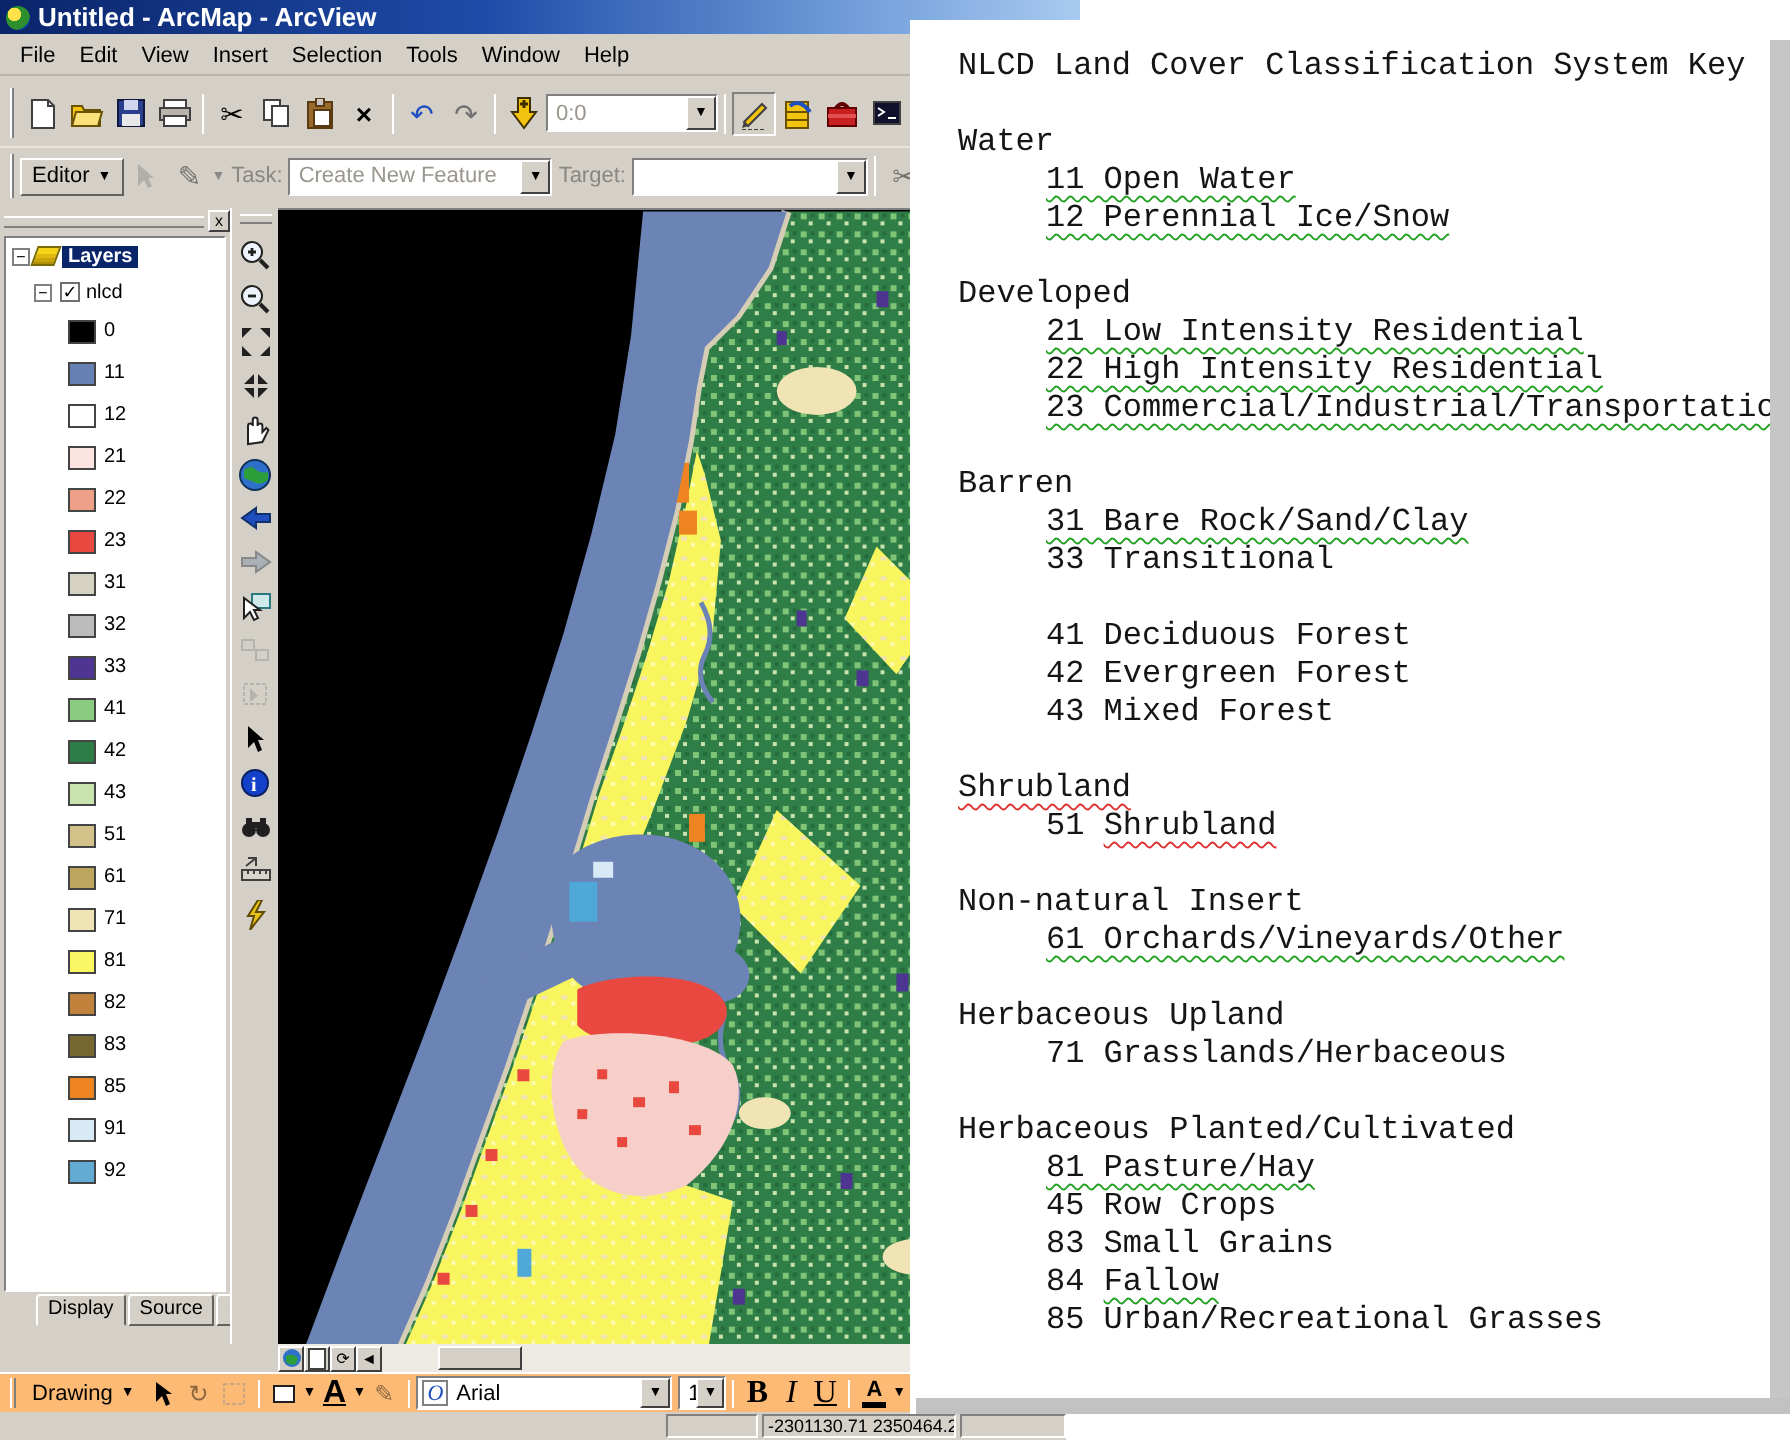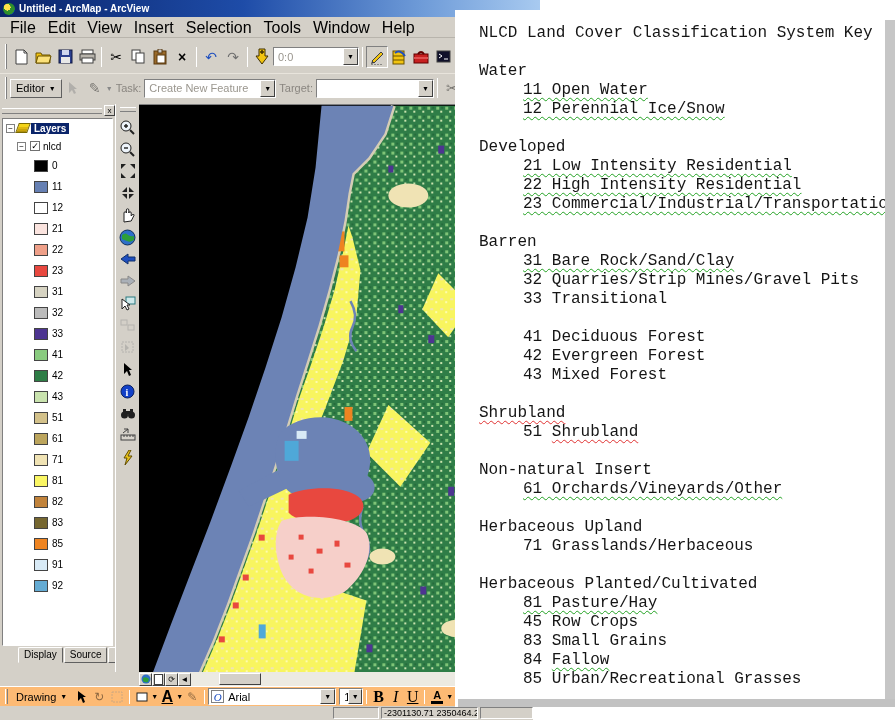--- a/index.html
+++ b/index.html
@@ -5,27 +5,27 @@
   * { margin:0; padding:0; box-sizing:border-box; }
   html,body { width:895px; height:720px; background:#ffffff; overflow:hidden;
               font-family:"Liberation Sans", sans-serif; }
 
   
   #app { position:absolute; left:0; top:0; width:540px; height:720px; background:#D4D0C8; }
 
   #titlebar { position:absolute; left:0; top:0; width:540px; height:17px;
     background:linear-gradient(to right,#0A246A 0%,#1E4CA8 45%,#6E9BD8 78%,#A8CAF0 100%);
     display:flex; align-items:center; padding-left:3px; }
-  #title-text { color:#fff; font-size:10px; font-weight:bold; margin-left:4px; white-space:nowrap; }
+  #title-text { color:#fff; font-size:13px; font-weight:bold; margin-left:4px; white-space:nowrap; }
   .app-icon { width:12px; height:12px; border-radius:50%;
     background:radial-gradient(circle at 35% 35%, #ffe24a 0 30%, #2d8f2d 31% 70%, #0a4f9a 71%); }
 
   #menubar { position:absolute; left:0; top:19px; width:460px; height:19px; display:flex;
     align-items:center; padding-left:4px; border-bottom:1px solid #b8b4ac; }
-  .menu-item { font-size:16px; color:#000; padding:2px 6px; }
+  .menu-item { font-size:11px; color:#000; padding:2px 6px; }
 
   .grip { width:3px; height:80%; border-left:1px solid #fff; border-right:1px solid #808080; margin:0 3px; }
   .sep  { width:1px; height:20px; background:#808080; border-right:1px solid #fff; margin:0 3px; }
 
   #toolbar1 { position:absolute; left:0; top:41px; width:460px; height:31px; display:flex;
     align-items:center; padding-left:2px; }
   #toolbar2 { position:absolute; left:0; top:73px; width:460px; height:29px; display:flex;
     align-items:center; padding-left:2px; border-top:1px solid #e8e4dc; }
 
   .tbtn { width:22px; height:22px; display:flex; align-items:center; justify-content:center;
@@ -702,21 +702,20 @@
       <div class="doc-line doc-item"><span class="wavy-green">11 Open Water</span></div>
       <div class="doc-line doc-item"><span class="wavy-green">12 Perennial Ice/Snow</span></div>
       <div class="doc-blank"></div>
       <div class="doc-line"><span>Developed</span></div>
       <div class="doc-line doc-item"><span class="wavy-green">21 Low Intensity Residential</span></div>
       <div class="doc-line doc-item"><span class="wavy-green">22 High Intensity Residential</span></div>
       <div class="doc-line doc-item"><span class="wavy-green">23 Commercial/Industrial/Transportation</span></div>
       <div class="doc-blank"></div>
       <div class="doc-line"><span>Barren</span></div>
       <div class="doc-line doc-item"><span class="wavy-green">31 Bare Rock/Sand/Clay</span></div>
-      <div class="doc-line doc-item">32 Quarries/Strip Mines/Gravel Pits</div>
       <div class="doc-line doc-item">33 Transitional</div>
       <div class="doc-blank"></div>
       <div class="doc-line doc-item">41 Deciduous Forest</div>
       <div class="doc-line doc-item">42 Evergreen Forest</div>
       <div class="doc-line doc-item">43 Mixed Forest</div>
       <div class="doc-blank"></div>
       <div class="doc-line"><span class="wavy-red">Shrubland</span></div>
       <div class="doc-line doc-item"><span>51 </span><span class="wavy-red">Shrubland</span></div>
       <div class="doc-blank"></div>
       <div class="doc-line"><span>Non-natural Insert</span></div>

